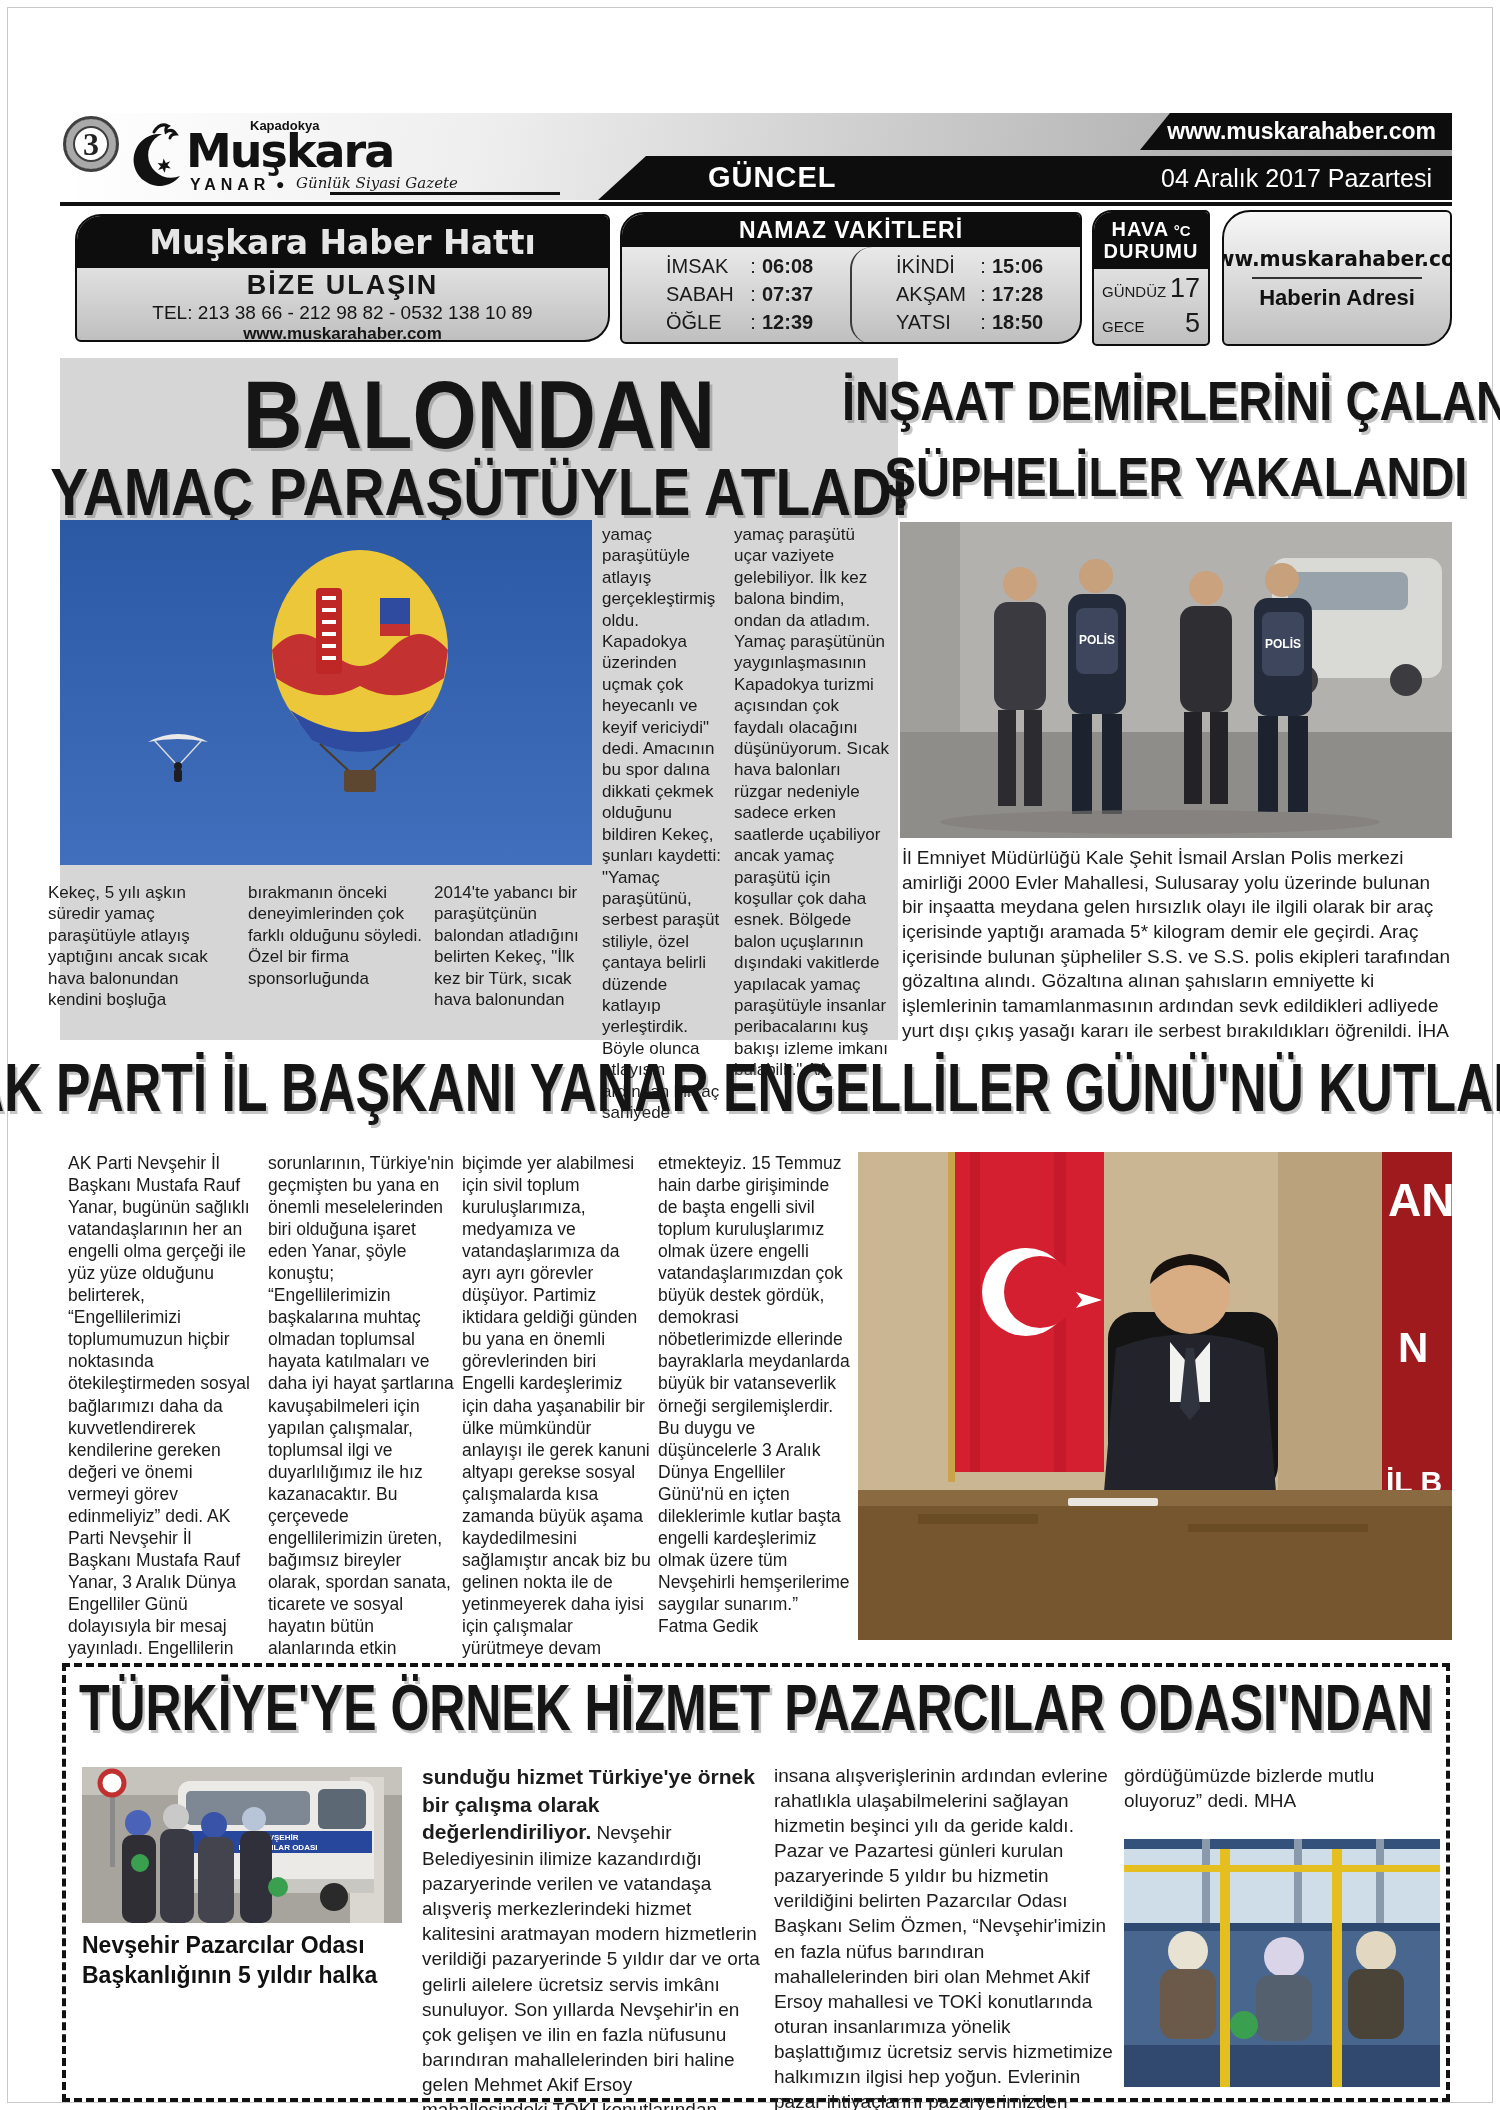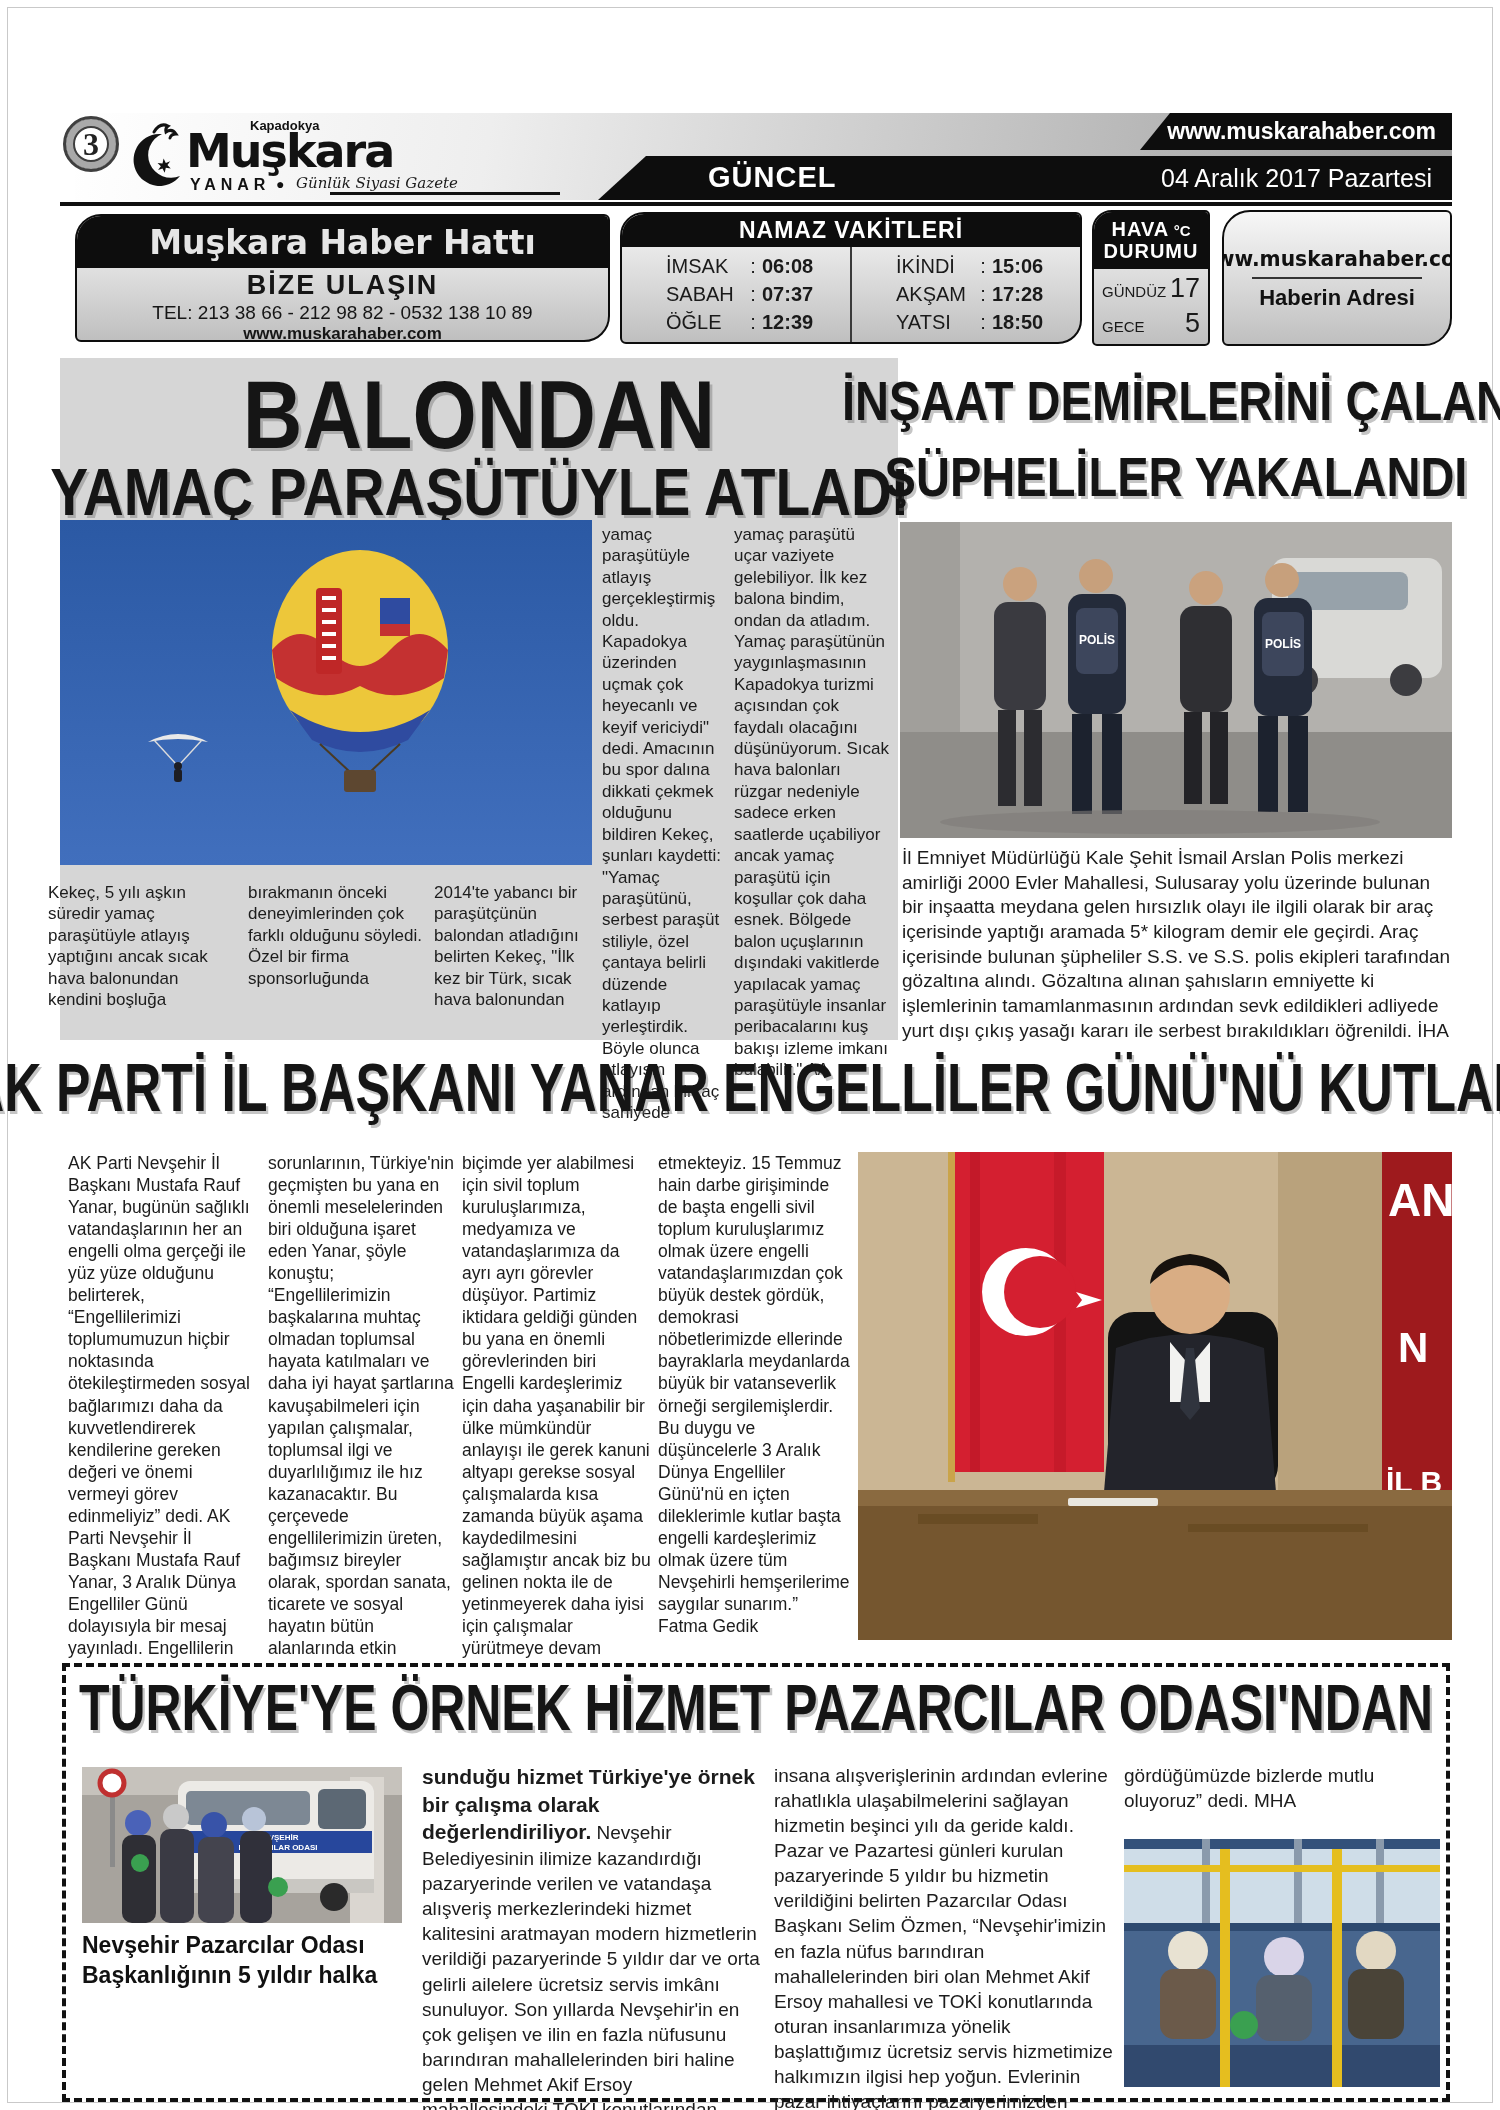--- a/index.html
+++ b/index.html
@@ -39,21 +39,21 @@
   .contact-box { left:75px; top:214px; width:535px; height:128px; border-radius:26px 6px 26px 6px; }
   .contact-head { height:52px; background:#0d0d0d; color:#e5e5e5; display:flex; align-items:center; justify-content:center;
     font-family:"DejaVu Sans", sans-serif; font-size:33px; font-weight:800; letter-spacing:0px; }
   .contact-sub { text-align:center; font-size:27px; font-weight:800; letter-spacing:2px; color:#161616; margin-top:2px; }
   .contact-phone { text-align:center; font-size:19px; color:#161616; margin-top:1px; }
   .contact-site { text-align:center; font-size:17px; font-weight:bold; color:#161616; }
   .prayer-box { left:620px; top:212px; width:462px; height:132px; border-radius:24px 6px 24px 6px; }
   .prayer-head { height:33px; background:#0d0d0d; color:#fff; display:flex; align-items:center; justify-content:center;
     font-size:23px; font-weight:800; letter-spacing:1px; }
   .prayer-body { display:flex; height:97px; }
-  .prayer-col { flex:1; padding:8px 12px 0 44px; }
+  .prayer-col { flex:1; padding:8px 12px 0 44px;border-radius:22px; }
   .prayer-col + .prayer-col { border-left:2px solid #3a3a3a; }
   .prayer-row { display:flex; font-size:20px; color:#1a1a1a; margin-bottom:5px; }
   .prayer-row .pl { width:78px; }
   .prayer-row .ps { width:18px; text-align:center; }
   .prayer-row .pt { font-weight:bold; }
   .weather-box { left:1092px; top:210px; width:118px; height:136px; border-radius:20px 5px 5px 5px; }
   .weather-head { height:57px; background:#0d0d0d; color:#fff; padding-top:6px; text-align:center; line-height:1.1; }
   .weather-head .wa { font-size:20px; font-weight:800; letter-spacing:1px; }
   .weather-head .wb { font-size:15px; font-weight:bold; }
   .weather-row { display:flex; align-items:baseline; padding:4px 8px 0 8px; }

